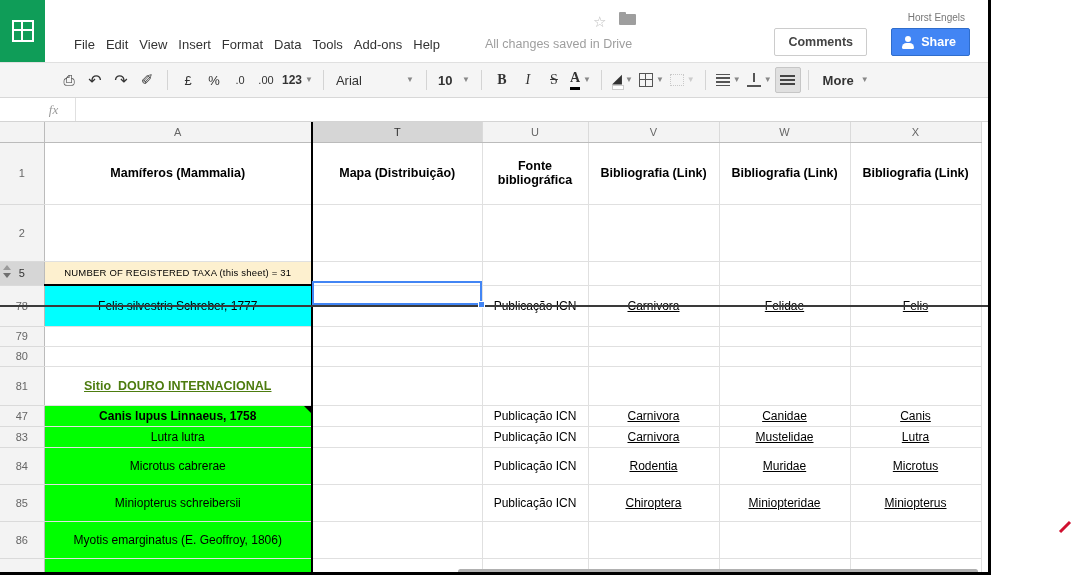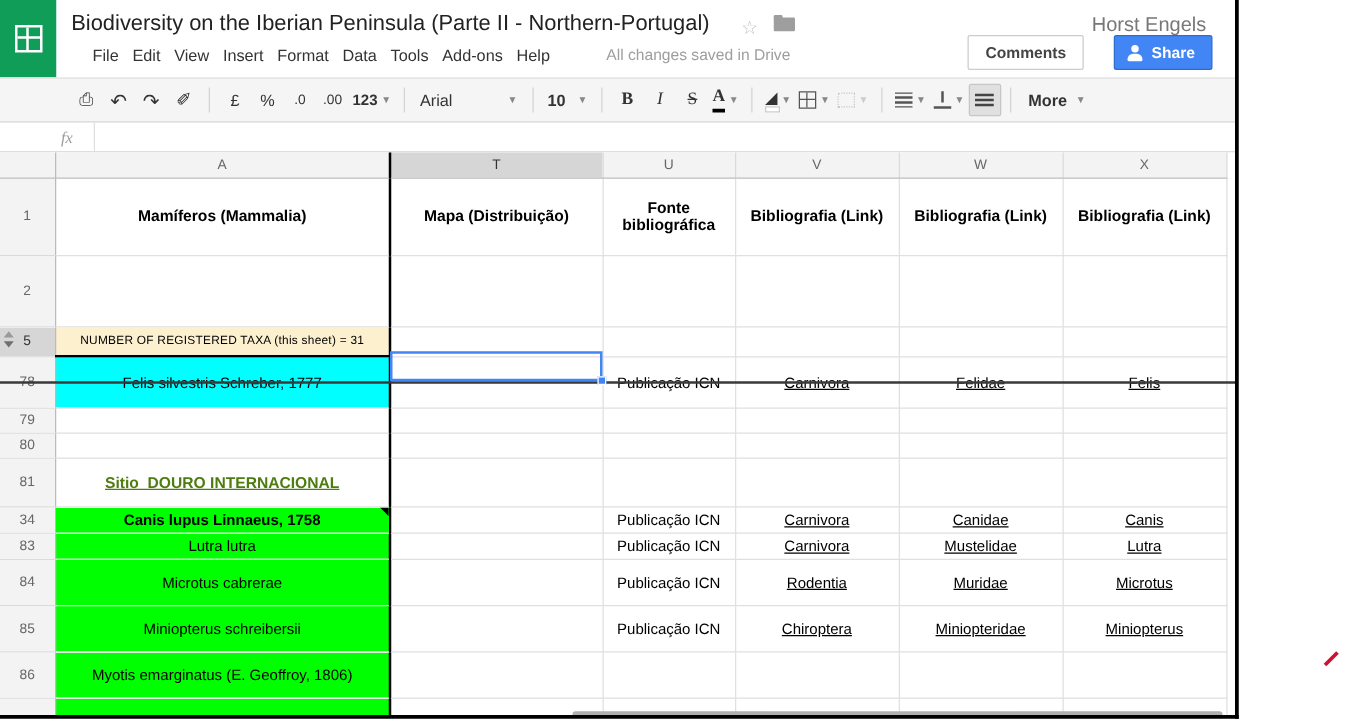--- a/index.html
+++ b/index.html
@@ -66,21 +66,21 @@
   .menubar .mi {
     font-size: 13px; color: #333; cursor: pointer;
     padding: 1px 2px;
   }
   .save-status {
     position: absolute; left: 485px; top: 37px;
     font-size: 12.5px; color: #9e9e9e; white-space: nowrap;
   }
   .user-name {
     position: absolute; right: 23px; top: 12px;
-    font-size: 16px; color: #777;
+    font-size: 10px; color: #777;
   }
   .comments-btn {
     position: absolute; right: 121px; top: 28px;
     height: 28px; padding: 0 13px;
     display: flex; align-items: center;
     border: 1px solid #ccc; border-radius: 2px;
     background: #fff;
     font-size: 12.5px; font-weight: bold; color: #444;
     cursor: pointer;
   }
@@ -282,21 +282,20 @@
 </style>
 </head>
 <body>
 
 <div id="app">
 
   <div class="header">
     <div class="logo-box">
       <div class="logo-grid"></div>
     </div>
-    <div class="doc-title">Biodiversity on the Iberian Peninsula (Parte II - Northern-Portugal)</div>
     <div class="star-icon">☆</div>
     <div class="folder-icon">
       <span class="tab"></span>
         <span class="body"></span>
     </div>
 
     <div class="menubar">
       <span class="mi">File</span>
       <span class="mi">Edit</span>
       <span class="mi">View</span>
@@ -560,21 +559,21 @@
               <div class="cellwrap"></div>
             </td>
             <td class="cell">
               <div class="cellwrap"></div>
             </td>
             <td class="cell">
               <div class="cellwrap"></div>
             </td>
           </tr>
           <tr style="height: 21px;">
-            <td class="rowhead">34</td>
+            <td class="rowhead">47</td>
             <td class="cell colA bg-green c-bold" style="position: relative;">
               <div class="cellwrap">Canis lupus Linnaeus, 1758</div>
               <span class="comment-tri"></span>
             </td>
             <td class="cell">
               <div class="cellwrap"></div>
             </td>
             <td class="cell">
               <div class="cellwrap">Publicação ICN</div>
             </td>

